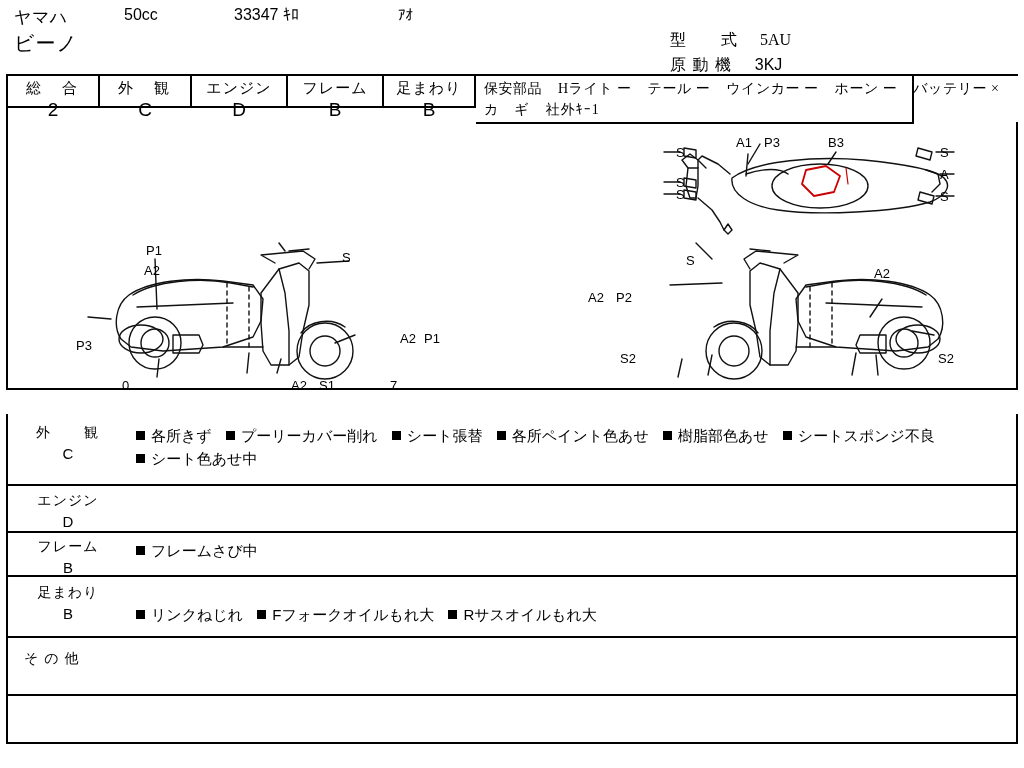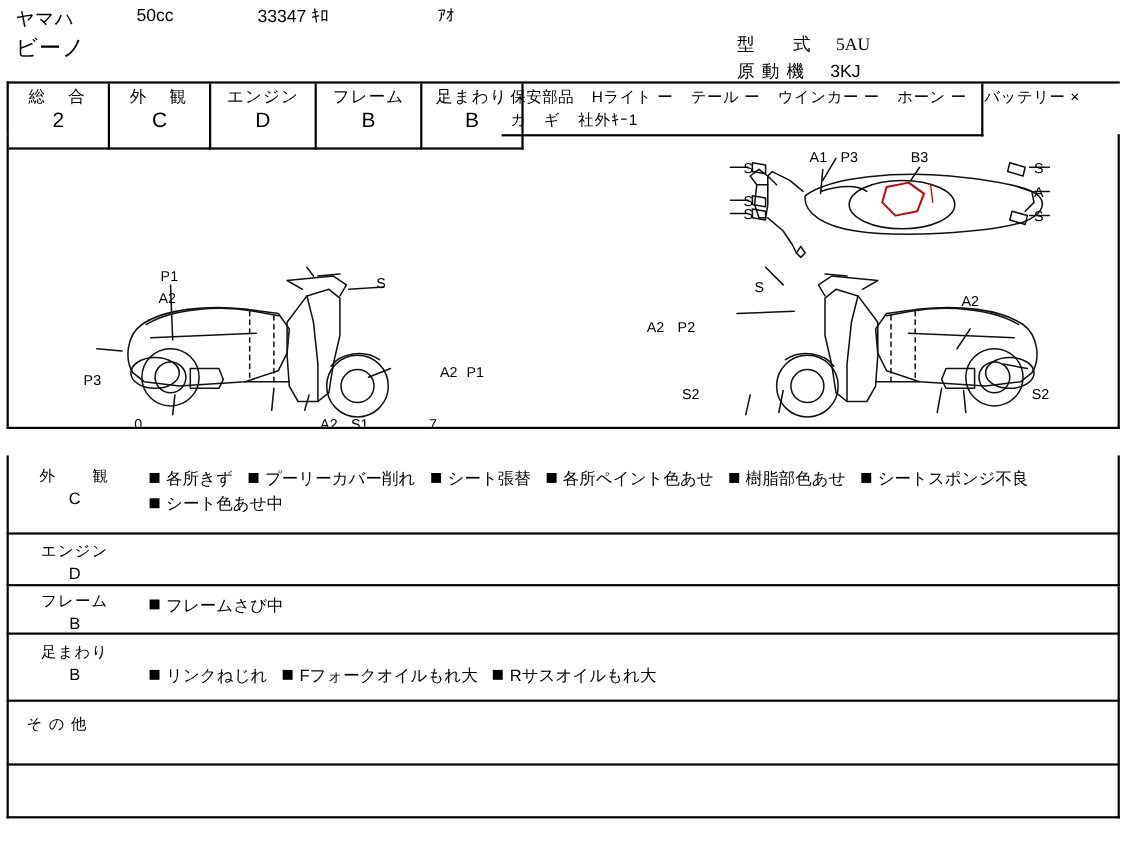--- a/index.html
+++ b/index.html
@@ -54,21 +54,21 @@
     left: 6px; top: 74px;
     width: 1012px;
     height: 48px;
     border-top: 2px solid #000;
     border-left: 2px solid #000;
   }
   .gcell {
     position: absolute;
     border-right: 2px solid #000;
     border-bottom: 2px solid #000;
-    height: 60px;
+    height: 32px;
     text-align: center;
   }
   .gcell .gname {
     font-size: 15px;
     letter-spacing: 3px;
     padding-top: 3px;
     display: block;
   }
   .gcell .gval {
     font-size: 19px;
@@ -198,21 +198,21 @@
     </div>
     <div class="gcell" style="left:280px;width:96px;">
       <span class="gname" style="letter-spacing:1px">フレーム</span>
       <span class="gval">B</span>
     </div>
     <div class="gcell" style="left:376px;width:92px;">
       <span class="gname" style="letter-spacing:1px">足まわり</span>
       <span class="gval">B</span>
     </div>
 
-    <div class="safety" style="left:448px;width:438px;">
+    <div class="safety" style="left:468px;width:438px;font-family:Liberation Serif, serif;">
       <div class="line1">
         <span>保安部品</span><span class="spacer"></span><span>Hライト</span>
         <span>ー</span><span class="spacer"></span><span>テール</span>
         <span>ー</span><span class="spacer"></span><span>ウインカー</span>
         <span>ー</span><span class="spacer"></span><span>ホーン</span>
         <span>ー</span><span class="spacer"></span><span>バッテリー</span>
         <span>×</span>
       </div>
       <div class="line2">
         <span>カ　ギ</span><span class="spacer"></span><span>社外ｷｰ1</span>

